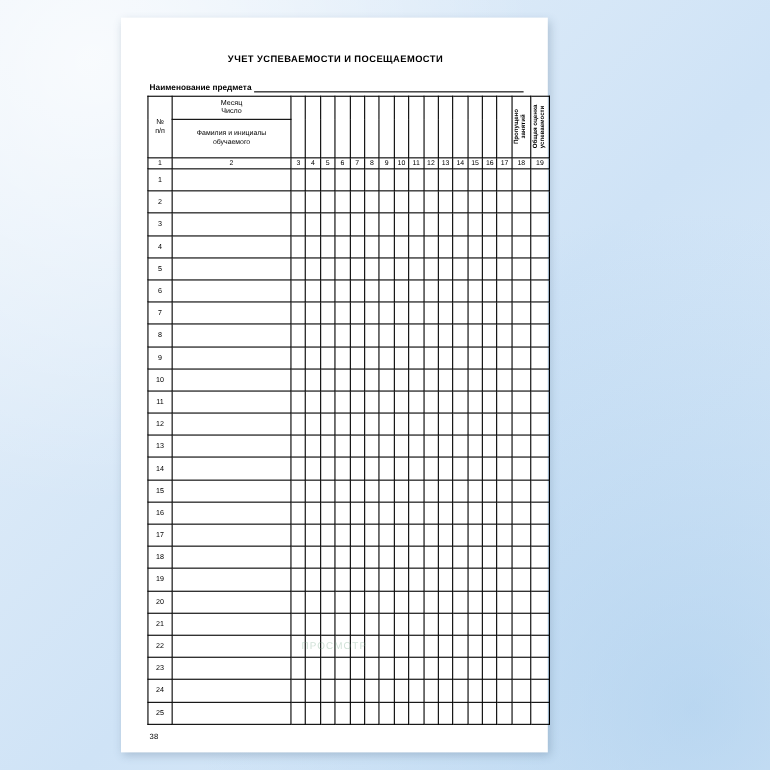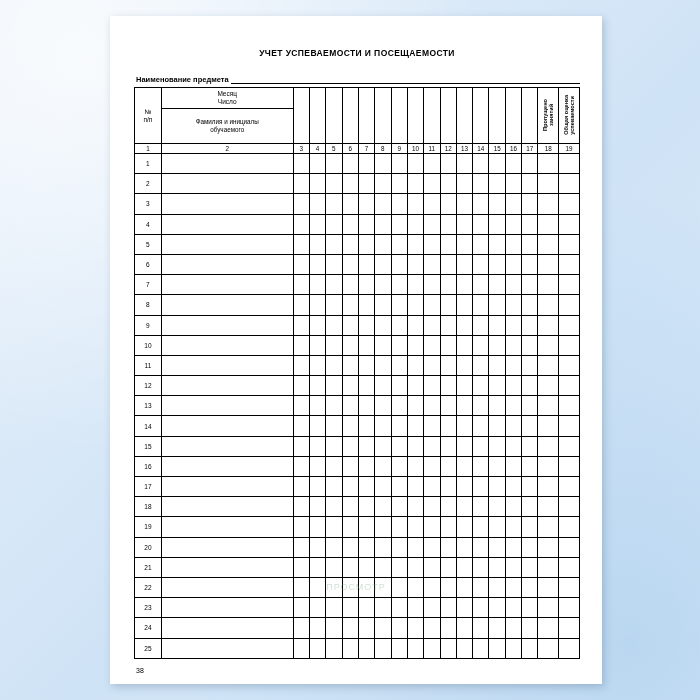--- a/index.html
+++ b/index.html
@@ -26,21 +26,21 @@
     inset: 0;
     background:
       radial-gradient(circle at 12% 8%, rgba(255,255,255,0.75), rgba(255,255,255,0) 45%),
       radial-gradient(circle at 90% 92%, rgba(160,200,235,0.55), rgba(255,255,255,0) 50%);
     pointer-events: none;
   }
   #page {
     position: absolute;
     left: 110px;
     top: 16px;
-    width: 492px;
+    width: 388px;
     height: 668px;
     background: #ffffff;
     box-shadow: 2px 3px 8px rgba(60,90,120,0.28);
   }
   .page-inner {
     position: absolute;
     left: 0; top: 0; right: 0; bottom: 0;
     padding: 22px 22px 10px 24px;
     box-sizing: border-box;
   }

